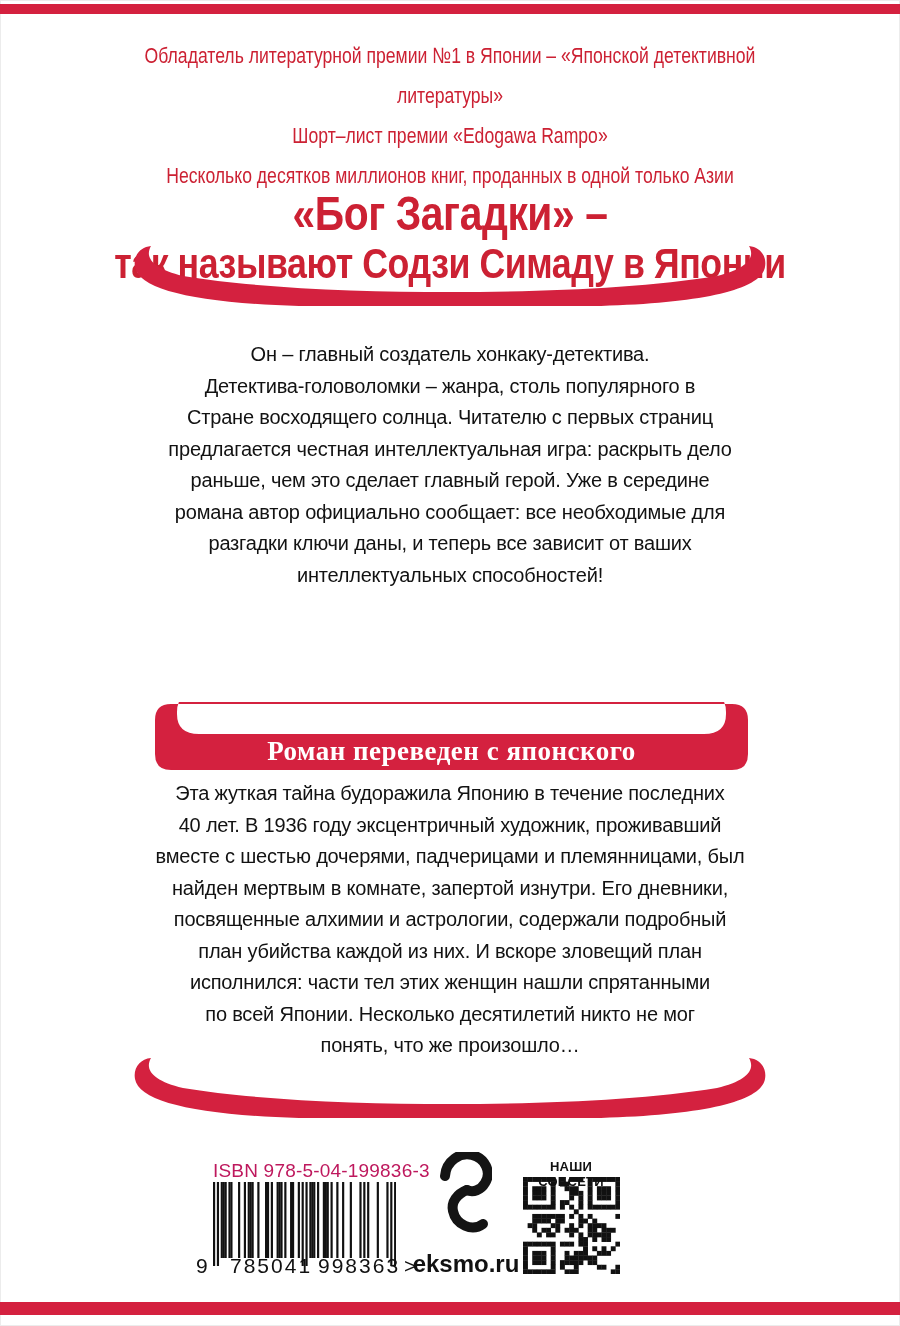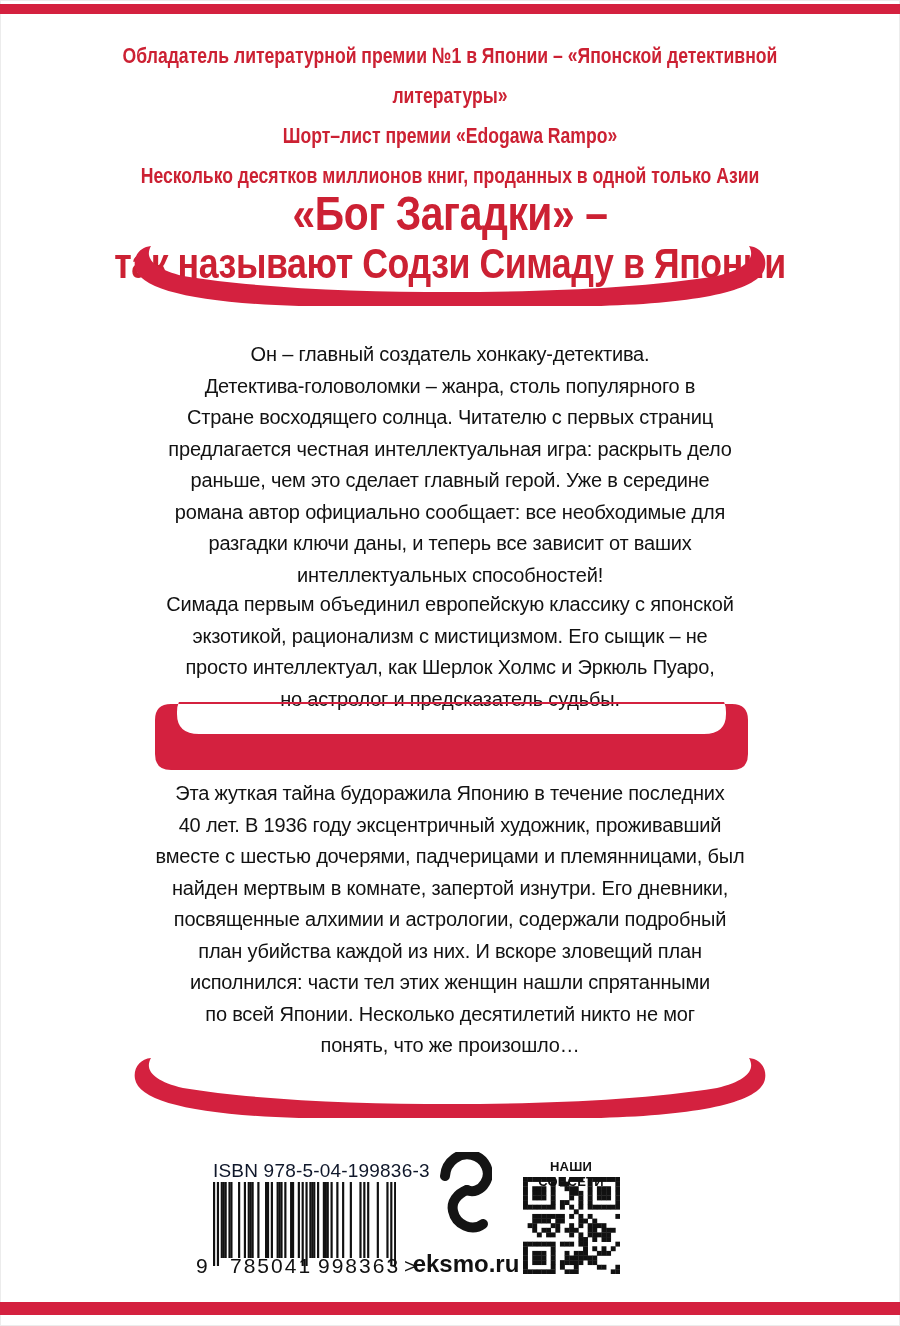--- a/index.html
+++ b/index.html
@@ -7,21 +7,21 @@
   .cover{
     position:relative;width:900px;height:1326px;background:var(--bg,#fff);
     font-family:"Liberation Sans",sans-serif;overflow:hidden;
     box-shadow:inset 0 0 0 1px #ececec;
   }
   .bar{position:absolute;left:0;width:900px;background:var(--red-shape,#d4213f)}
   .bar.top{top:4px;height:10px}
   .bar.bottom{top:1302px;height:13px}
 
   .award{position:absolute;top:36px;left:0;width:900px;text-align:center;
-    color:var(--red-text,#cc2133);font-size:22px;line-height:40px;font-weight:bold}
+    color:var(--red-text,#cc2133);font-size:22px;line-height:40px;font-weight:normal}
   .award .line{transform:scaleX(.8);transform-origin:50% 50%}
 
   .title{position:absolute;left:0;width:900px;text-align:center;
     color:var(--red-text,#cc2133);font-weight:bold;transform:scaleX(.85);
     transform-origin:50% 50%;letter-spacing:-.5px;white-space:nowrap}
   .title.l1{top:188px;font-size:48px;line-height:52px}
   .title.l2{top:241px;font-size:42px;line-height:46px}
 
   .para{position:absolute;left:80px;width:740px;text-align:center;white-space:pre-line;
     color:var(--ink,#121212);font-size:20px;line-height:31.5px;letter-spacing:-.2px}
@@ -34,21 +34,21 @@
   #swoosh2{top:1058px}
   .swoosh path{fill:var(--red-shape,#d4213f)}
 
   .banner{position:absolute;left:155px;top:702px;width:593px;height:70px}
   .banner svg{position:absolute;left:0;top:0}
   .banner svg path{fill:var(--red-shape,#d4213f)}
   .banner .label{position:absolute;left:0;top:30px;width:593px;height:38px;
     display:flex;align-items:center;justify-content:center;color:#fff;
     font-family:"Liberation Serif",serif;font-weight:bold;font-size:27px;letter-spacing:.5px}
 
-  .isbn{position:absolute;left:213px;top:1160px;font-size:19px;color:#0f172a;letter-spacing:.2px}
+  .isbn{position:absolute;left:213px;top:1160px;font-size:19px;color:#be185d;letter-spacing:.2px}
   .bars{position:absolute;left:213px;top:1182px;width:183px;height:84px}
   .bars rect{fill:#111}
   .bdigit{position:absolute;top:1254px;font-size:21px;color:#111}
   #bd-lead{left:196px}
   #bd-g1{left:230px;width:82px;text-align:left;letter-spacing:2px}
   #bd-g2{left:318px;width:82px;text-align:left;letter-spacing:2px}
   #bd-suf{left:404px}
 
   .eksmo-logo{position:absolute;left:440px;top:1152px;width:52px;height:92px}
   .eksmo-logo path{fill:none;stroke:#141414;stroke-width:10;stroke-linecap:round}
@@ -80,29 +80,26 @@
   </svg>
 
   <div id="p1" class="para">Он – главный создатель хонкаку-детектива.
 Детектива-головоломки – жанра, столь популярного в
 Стране восходящего солнца. Читателю с первых страниц
 предлагается честная интеллектуальная игра: раскрыть дело
 раньше, чем это сделает главный герой. Уже в середине
 романа автор официально сообщает: все необходимые для
 разгадки ключи даны, и теперь все зависит от ваших
 интеллектуальных способностей!</div>
-  <div id="p2" class="para">Симада первым объединил европейскую классику с японской
-экзотикой, рационализм с мистицизмом. Его сыщик – не
-просто интеллектуал, как Шерлок Холмс и Эркюль Пуаро,
-но астролог и предсказатель судьбы.</div>
 
   <div class="banner">
     <svg width="593" height="70" viewBox="0 0 593 70" aria-hidden="true">
       <path fill-rule="evenodd" d="M16 2 H577 Q593 2 593 18 V52 Q593 68 577 68 H16 Q0 68 0 52 V18 Q0 2 16 2 Z M44 -10 H549 Q571 -10 571 10 V12 Q571 32 549 32 H44 Q22 32 22 12 V10 Q22 -10 44 -10 Z"></path>
     </svg>
+    <div class="label">Роман переведен с японского</div>
   </div>
 
   <div id="p3" class="para">Эта жуткая тайна будоражила Японию в течение последних
 40 лет. В 1936 году эксцентричный художник, проживавший
 вместе с шестью дочерями, падчерицами и племянницами, был
 найден мертвым в комнате, запертой изнутри. Его дневники,
 посвященные алхимии и астрологии, содержали подробный
 план убийства каждой из них. И вскоре зловещий план
 исполнился: части тел этих женщин нашли спрятанными
 по всей Японии. Несколько десятилетий никто не мог

